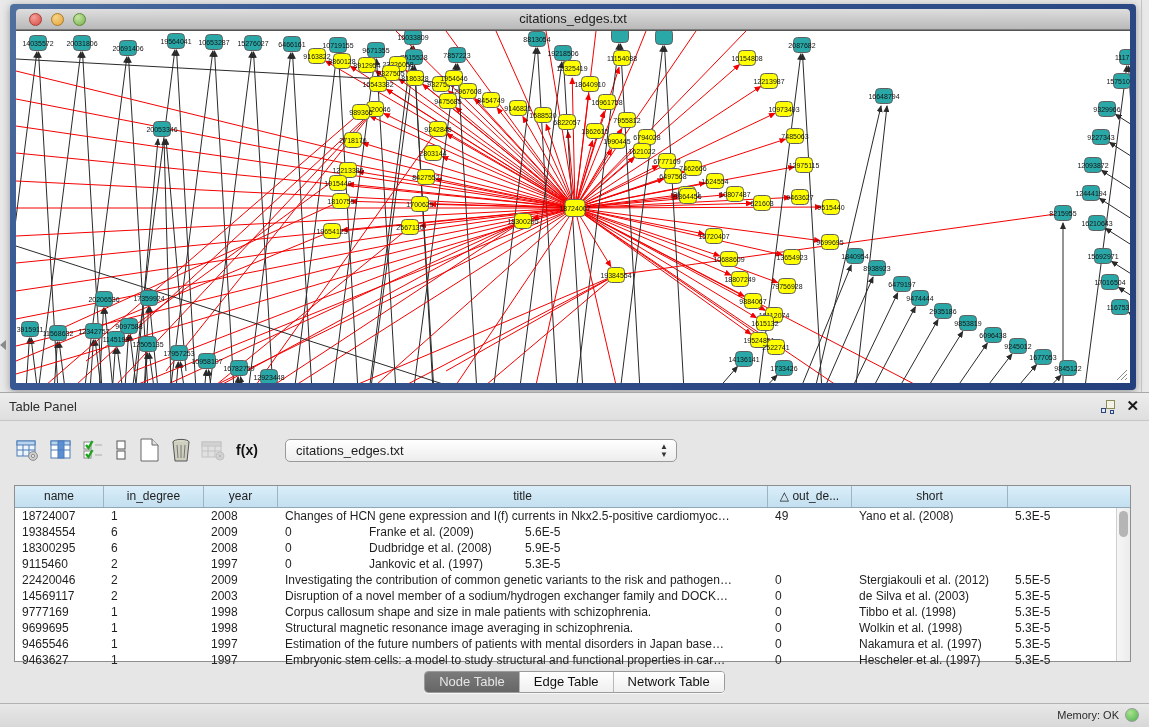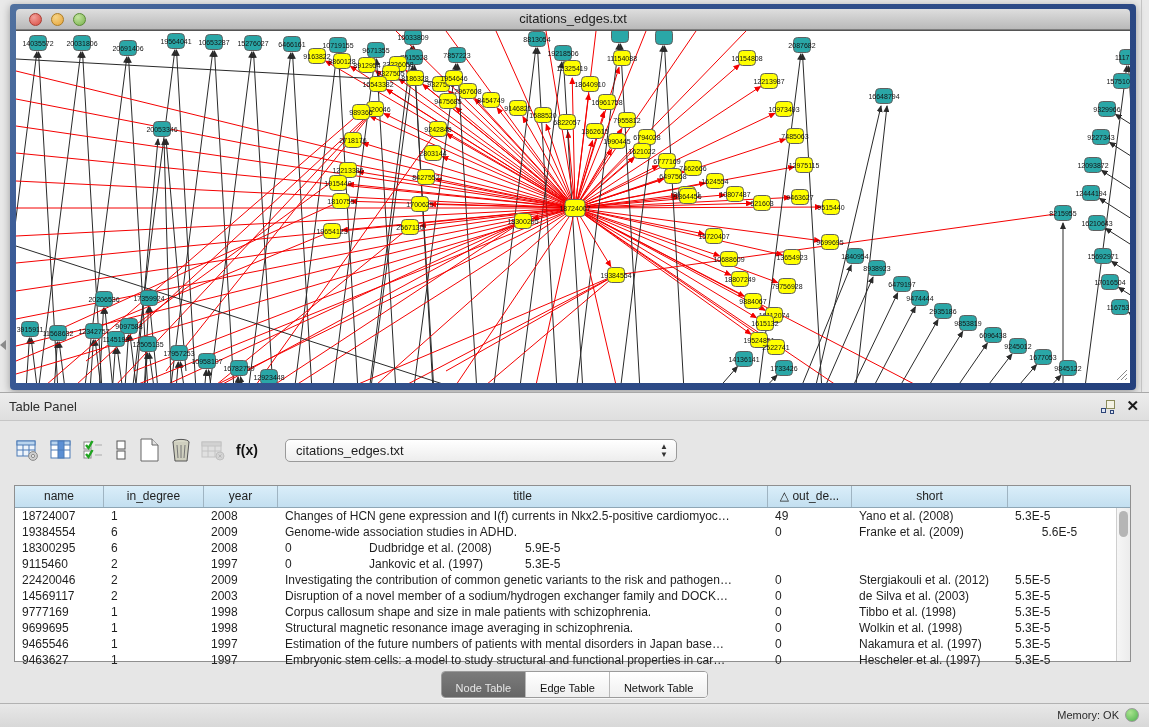--- a/index.html
+++ b/index.html
@@ -64,21 +64,21 @@
   .td { font-size:12px; color:#1f1f1f; line-height:16px; padding-left:7px;
     overflow:hidden; white-space:nowrap; }
   #vscroll { position:absolute; right:0; top:22px; width:14px; height:153px;
     background:linear-gradient(to right,#f6f6f6,#ececec); border-left:1px solid #cfcfcf; }
   #vthumb { position:absolute; left:2px; top:3px; width:9px; height:26px;
     background:#b5b5b5; border-radius:5px; }
 
   #tabbar { position:absolute; left:0; top:278px; width:1149px; height:24px; text-align:center; }
   #segmented { display:inline-flex; border:1px solid #9b9b9b; border-radius:4px;
     overflow:hidden; background:#fff; box-shadow:0 1px 0 rgba(255,255,255,.7); }
-  .seg { font-size:11px; padding:10px 14px 3px 14px; color:#111;
+  .seg { font-size:13px; padding:2px 14px 3px 14px; color:#111;
     background:linear-gradient(#ffffff,#efefef); border-right:1px solid #b8b8b8; }
   .seg:last-child { border-right:none; }
   .seg.selected { background:linear-gradient(#7b7b7b,#666666); color:#e6e6e6; }
 
   
   #status-bar { position:absolute; left:0; top:703px; width:1149px; height:24px;
     background:linear-gradient(#e8e8e8,#d8d8d8); border-top:1px solid #b2b2b2; }
   #memory-label { position:absolute; right:30px; top:5px; font-size:11px; color:#2b2b2b; }
   #memory-dot { position:absolute; right:10px; top:4px; width:14px; height:14px; border-radius:50%;
     background:radial-gradient(circle at 35% 30%,#a9e48e,#4db14d); border:1px solid #9a9a9a; }
@@ -883,24 +883,23 @@
             <div class="td" style="width: 74px;">2008</div>
             <div class="td" style="width: 490px;">Changes of HCN gene expression and I(f) currents in Nkx2.5-positive cardiomyoc…</div>
             <div class="td" style="width: 84px;">49</div>
             <div class="td" style="width: 156px;">Yano et al. (2008)</div>
             <div class="td" style="width: 96px;">5.3E-5</div>
           </div>
           <div class="tr">
             <div class="td" style="width: 89px;">19384554</div>
             <div class="td" style="width: 100px;">6</div>
             <div class="td" style="width: 74px;">2009</div>
-            <div class="td" style="width: 490px;">Genome-wide association studies in ADHD.</div>
             <div class="td" style="width: 84px;">0</div>
             <div class="td" style="width: 156px;">Franke et al. (2009)</div>
-            <div class="td" style="width: 96px; text-align: center;">5.6E-5</div>
+            <div class="td" style="width: 96px;">5.6E-5</div>
           </div>
           <div class="tr">
             <div class="td" style="width: 89px;">18300295</div>
             <div class="td" style="width: 100px;">6</div>
             <div class="td" style="width: 74px;">2008</div>
             <div class="td" style="width: 84px;">0</div>
             <div class="td" style="width: 156px;">Dudbridge et al. (2008)</div>
             <div class="td" style="width: 96px;">5.9E-5</div>
           </div>
           <div class="tr">

